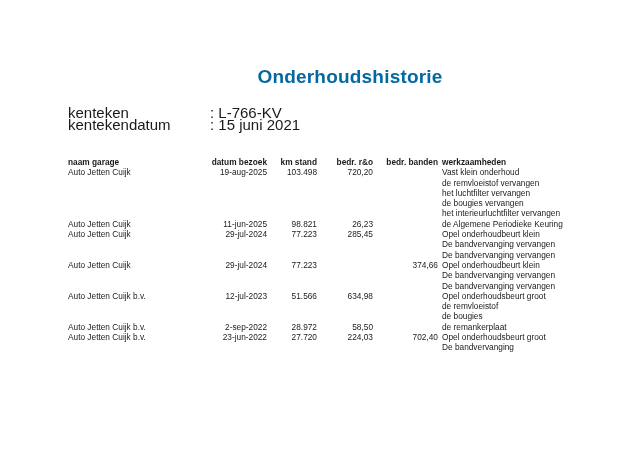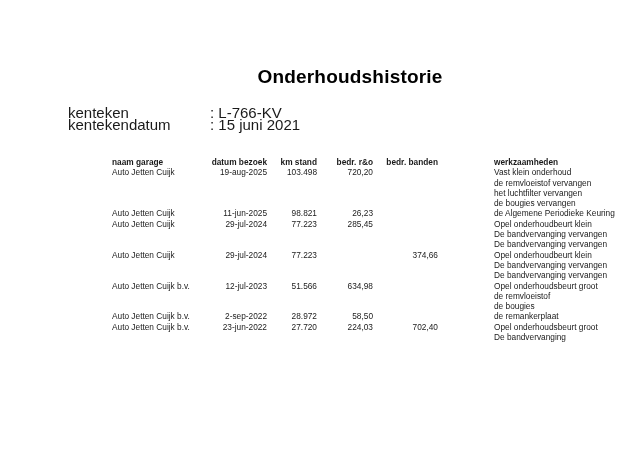--- a/index.html
+++ b/index.html
@@ -17,21 +17,21 @@
     overflow: hidden;
   }
   .doc-title {
     position: absolute;
     top: 66px;
     left: 68px;
     width: 564px;
     text-align: center;
     font-size: 19px;
     font-weight: bold;
-    color: #000000;
+    color: #0369a1;
     letter-spacing: 0.2px;
   }
   .vehicle-info {
     position: absolute;
     top: 107px;
     left: 68px;
     font-size: 15px;
     line-height: 12px;
   }
   .info-row {
@@ -48,22 +48,22 @@
     line-height: 10.3px;
   }
   .trow {
     display: grid;
     grid-template-columns: 140px 59px 50px 56px 65px 1fr;
     white-space: nowrap;
   }
   .thead .tcell { font-weight: bold; }
   .tcell { overflow: visible; }
   .tcell.r { text-align: right; }
-  .tcell.l { text-align: left; margin-left: 44px; }
-  .tcell.werk { padding-left: 12px; }
+  .tcell.l { text-align: left; }
+  .tcell.werk { padding-left: 4px; }
 </style>
 </head>
 <body>
 
 <div class="page">
 
   <div class="doc-title">Onderhoudshistorie</div>
 
   <div class="vehicle-info">
     <div class="info-row">
@@ -117,20 +117,21 @@
           <div class="tcell r"></div>
           <div class="tcell r"></div>
           <div class="tcell l werk">de bougies vervangen</div>
         </div>
         <div class="trow">
           <div class="tcell l"></div>
           <div class="tcell r"></div>
           <div class="tcell r"></div>
           <div class="tcell r"></div>
           <div class="tcell r"></div>
+          <div class="tcell l werk">het interieurluchtfilter vervangen</div>
         </div>
         <div class="trow">
           <div class="tcell l">Auto Jetten Cuijk</div>
           <div class="tcell r">11-jun-2025</div>
           <div class="tcell r">98.821</div>
           <div class="tcell r">26,23</div>
           <div class="tcell r"></div>
           <div class="tcell l werk">de Algemene Periodieke Keuring</div>
         </div>
         <div class="trow">

